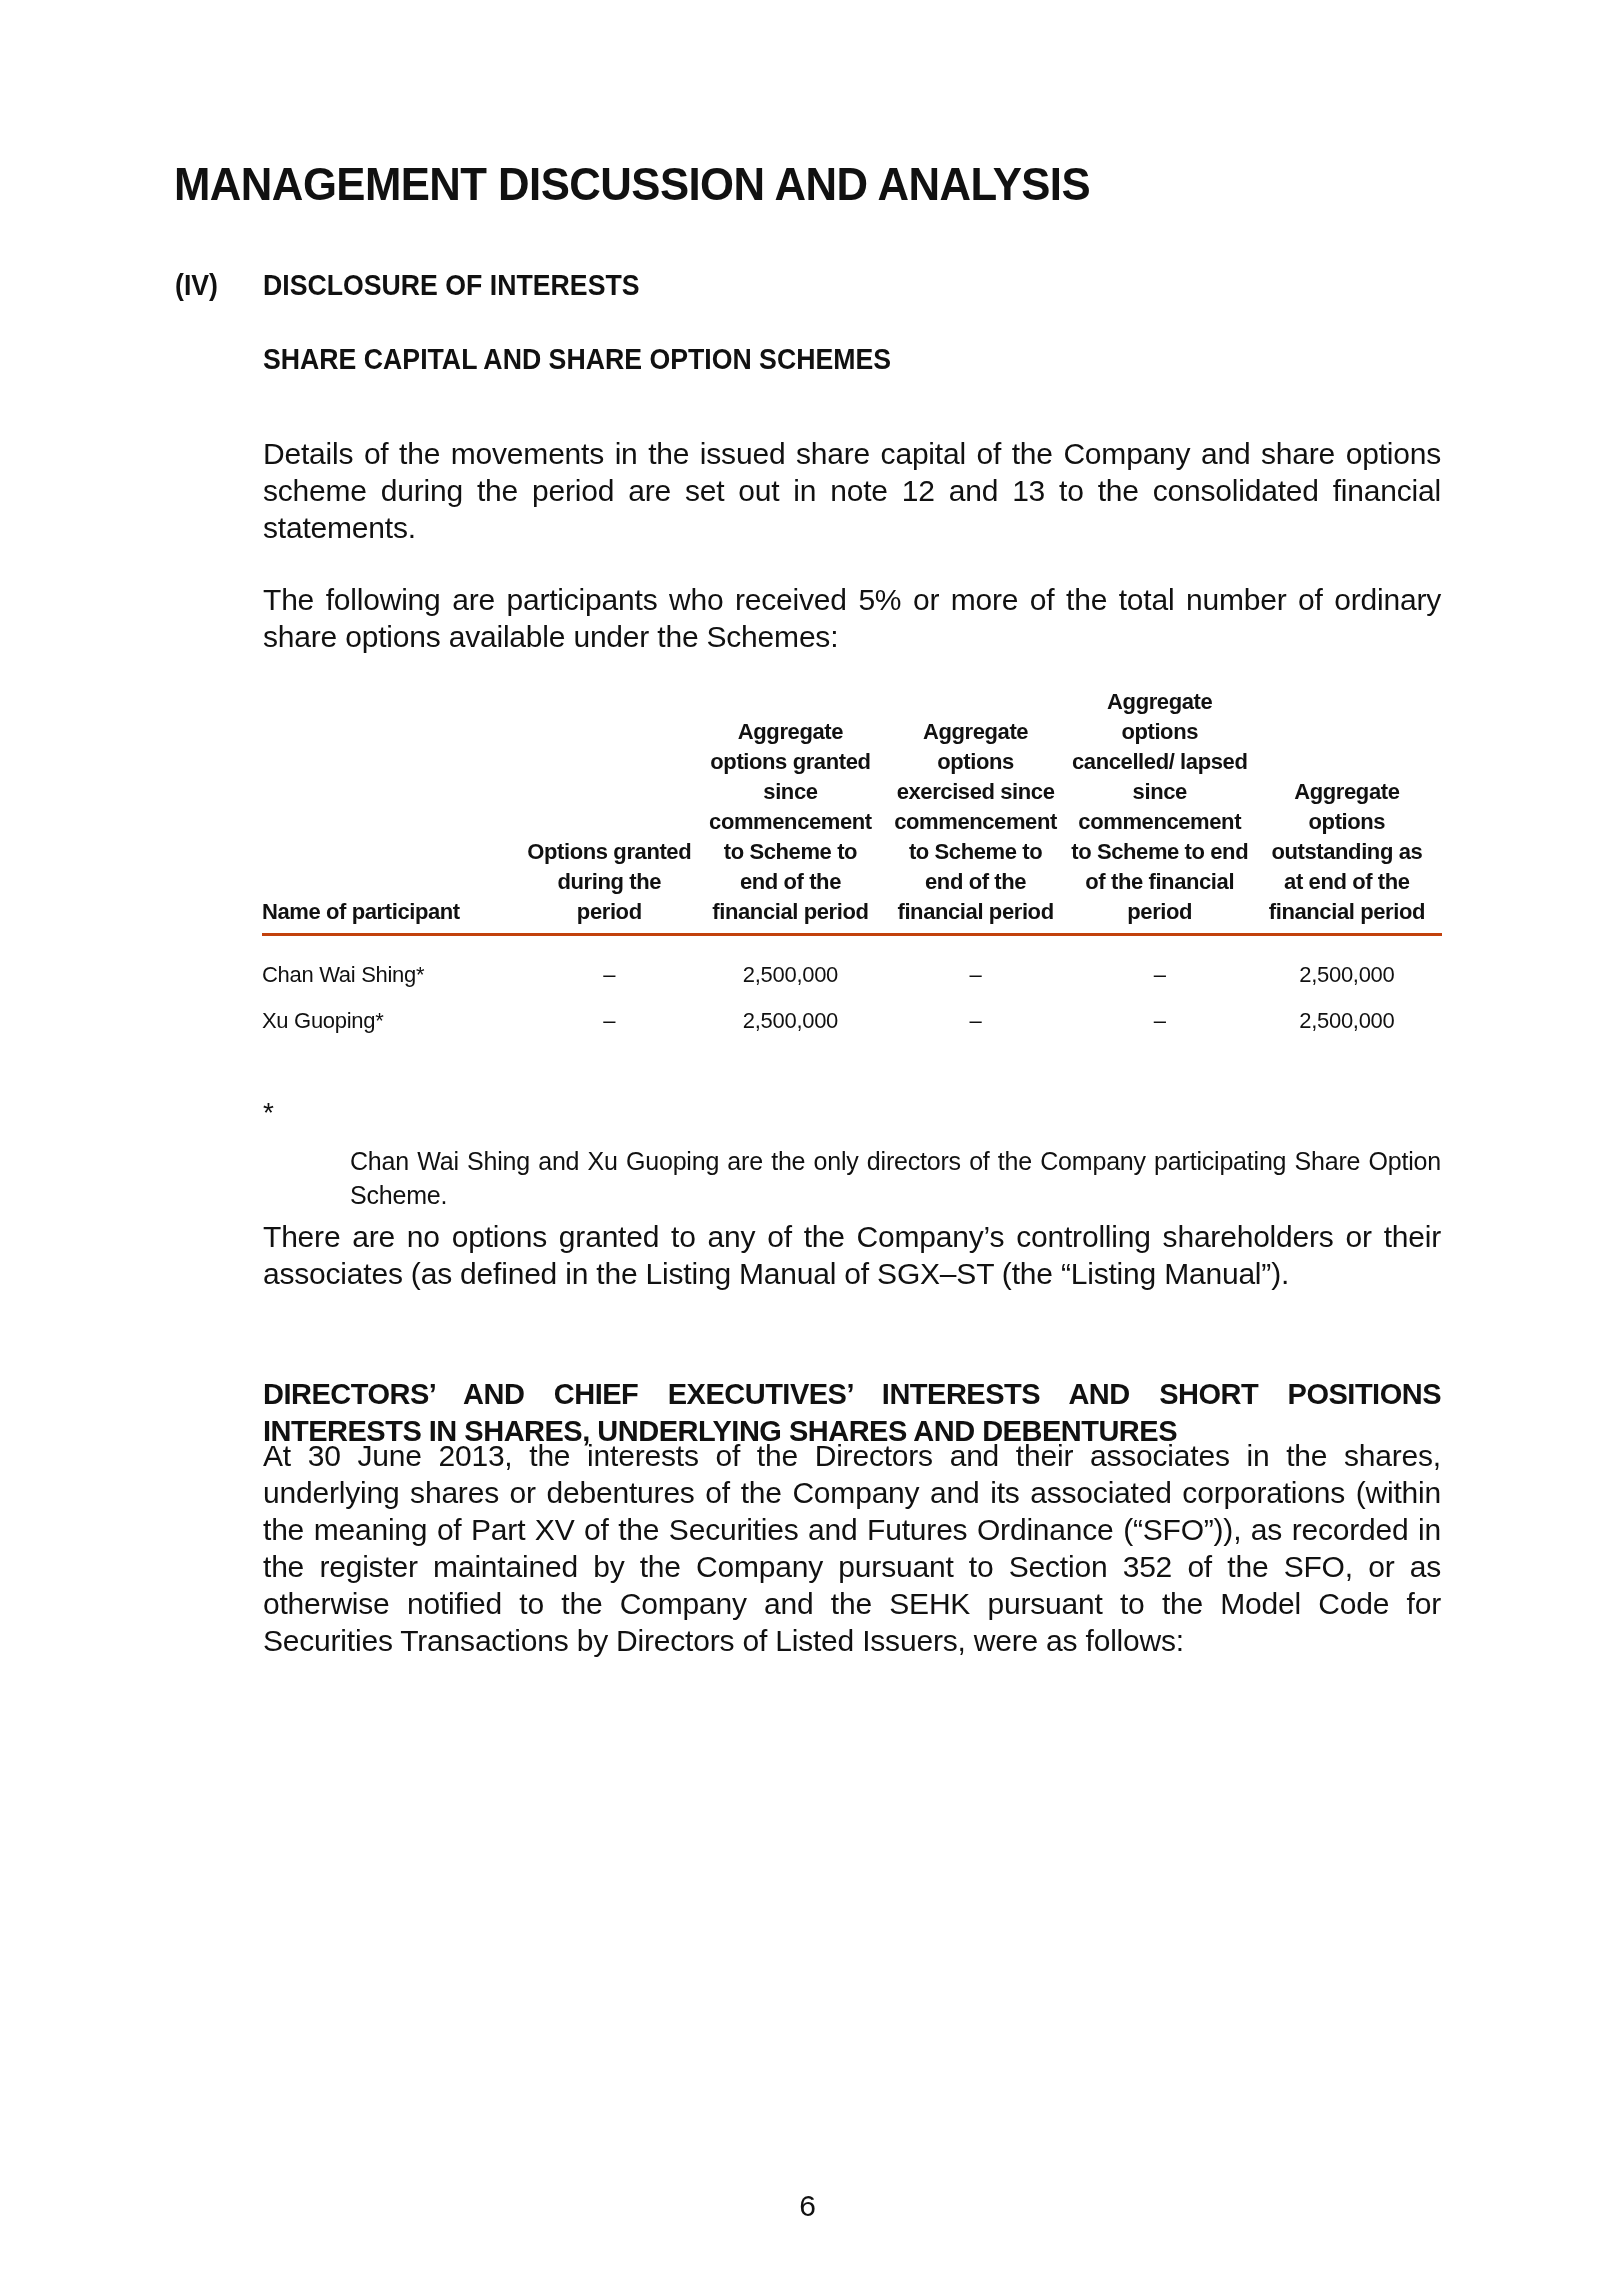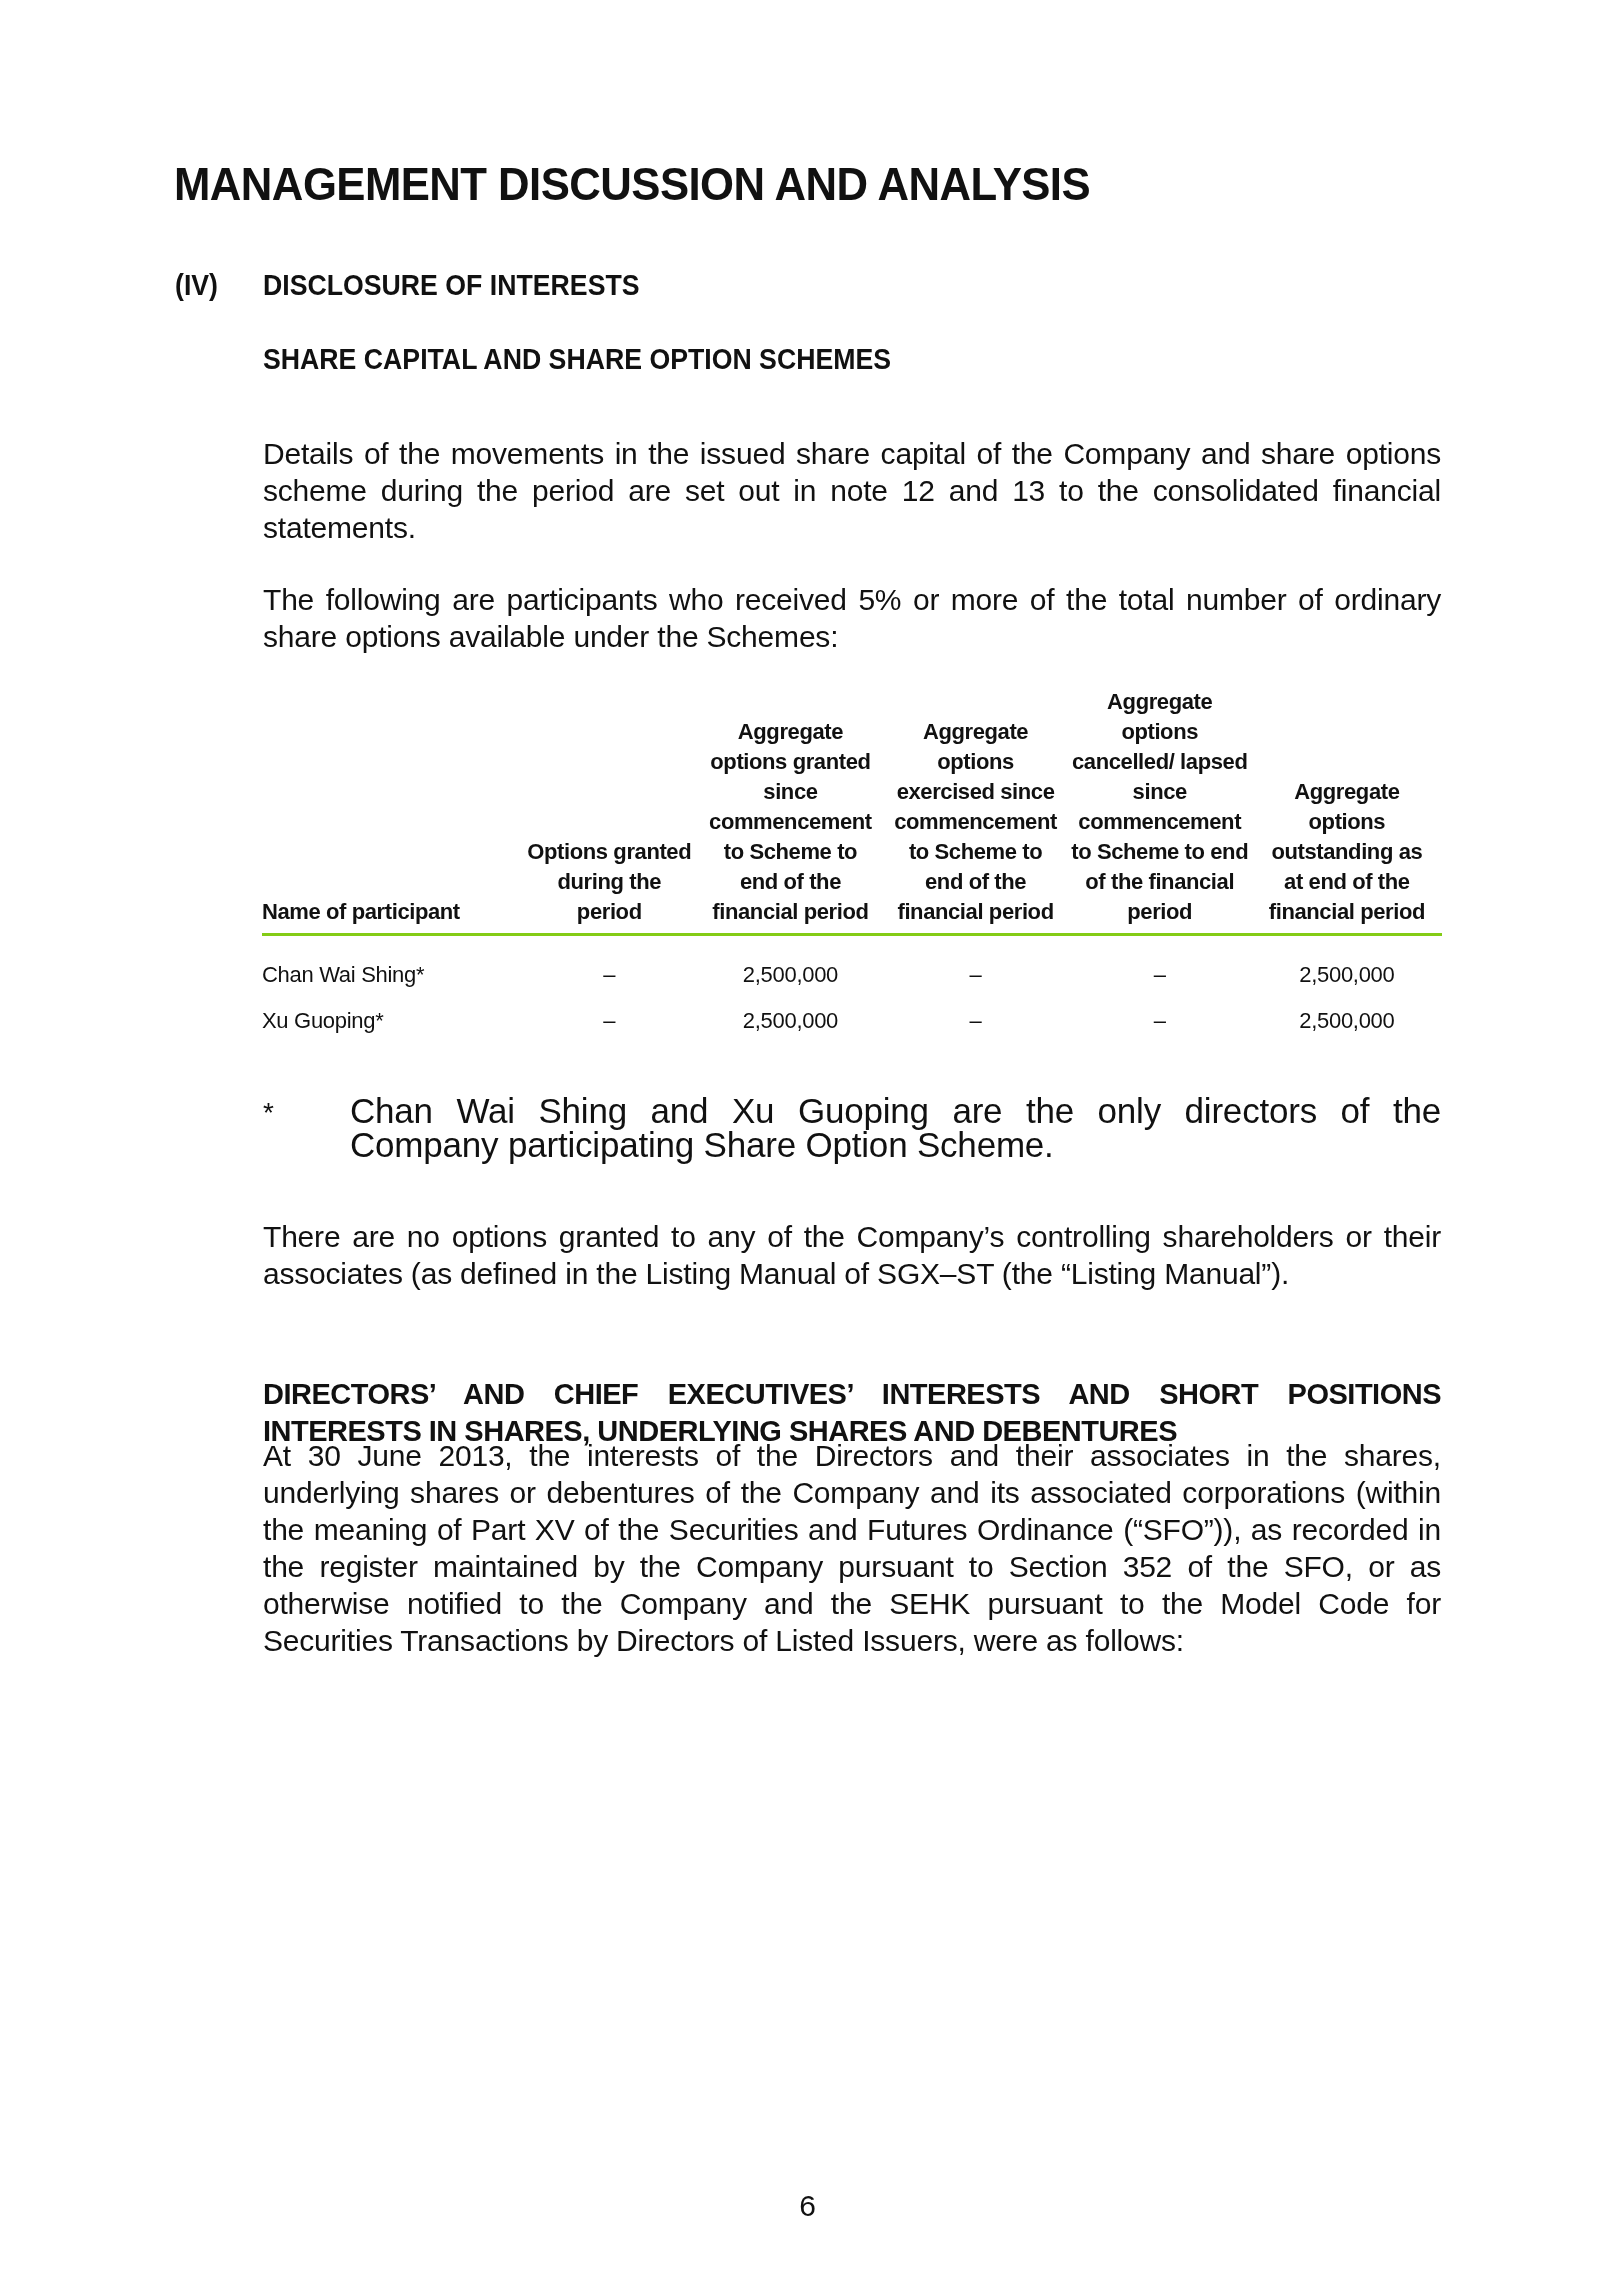--- a/index.html
+++ b/index.html
@@ -39,33 +39,33 @@
     letter-spacing: -0.5px;
   }
   
   .tbl {
     left: 262px; top: 687px; width: 1180px;
     border-collapse: collapse; table-layout: fixed;
   }
   .tbl th {
     font-size: 22px; font-weight: bold; line-height: 30px;
     text-align: center; vertical-align: bottom; padding: 0 0 6px 0;
-    border-bottom: 3px solid #84cc16; letter-spacing: -0.4px;
+    border-bottom: 3px solid #c2410c; letter-spacing: -0.4px;
   }
   .tbl th.name-col { text-align: left; }
   .tbl td {
     font-size: 22px; line-height: 46px; text-align: center; padding: 0;
     letter-spacing: -0.3px; white-space: nowrap;
   }
   .tbl td.name-col { text-align: left; }
   .tbl tr.first-row td { padding-top: 16px; }
   .footnote-mark { left: 263px; top: 1094px; font-size: 28px; line-height: 37px; }
   .footnote {
-    left: 350px; top: 1094px; width: 1091px;
-    font-size: 35px; line-height: 34px; text-align: justify; letter-spacing: -0.2px;
+    left: 350px; top: 1144px; width: 1091px;
+    font-size: 25px; line-height: 34px; text-align: justify; letter-spacing: -0.2px;
   }
   .page-num { left: 0; width: 1615px; top: 2188px; text-align: center; font-size: 30px; line-height: 36px; }
 </style>
 </head>
 <body>
 
 <div class="abs title">MANAGEMENT DISCUSSION AND ANALYSIS</div>
 
 <div class="abs sec-num">(IV)</div>
 <div class="abs sec-title">DISCLOSURE OF INTERESTS</div>

